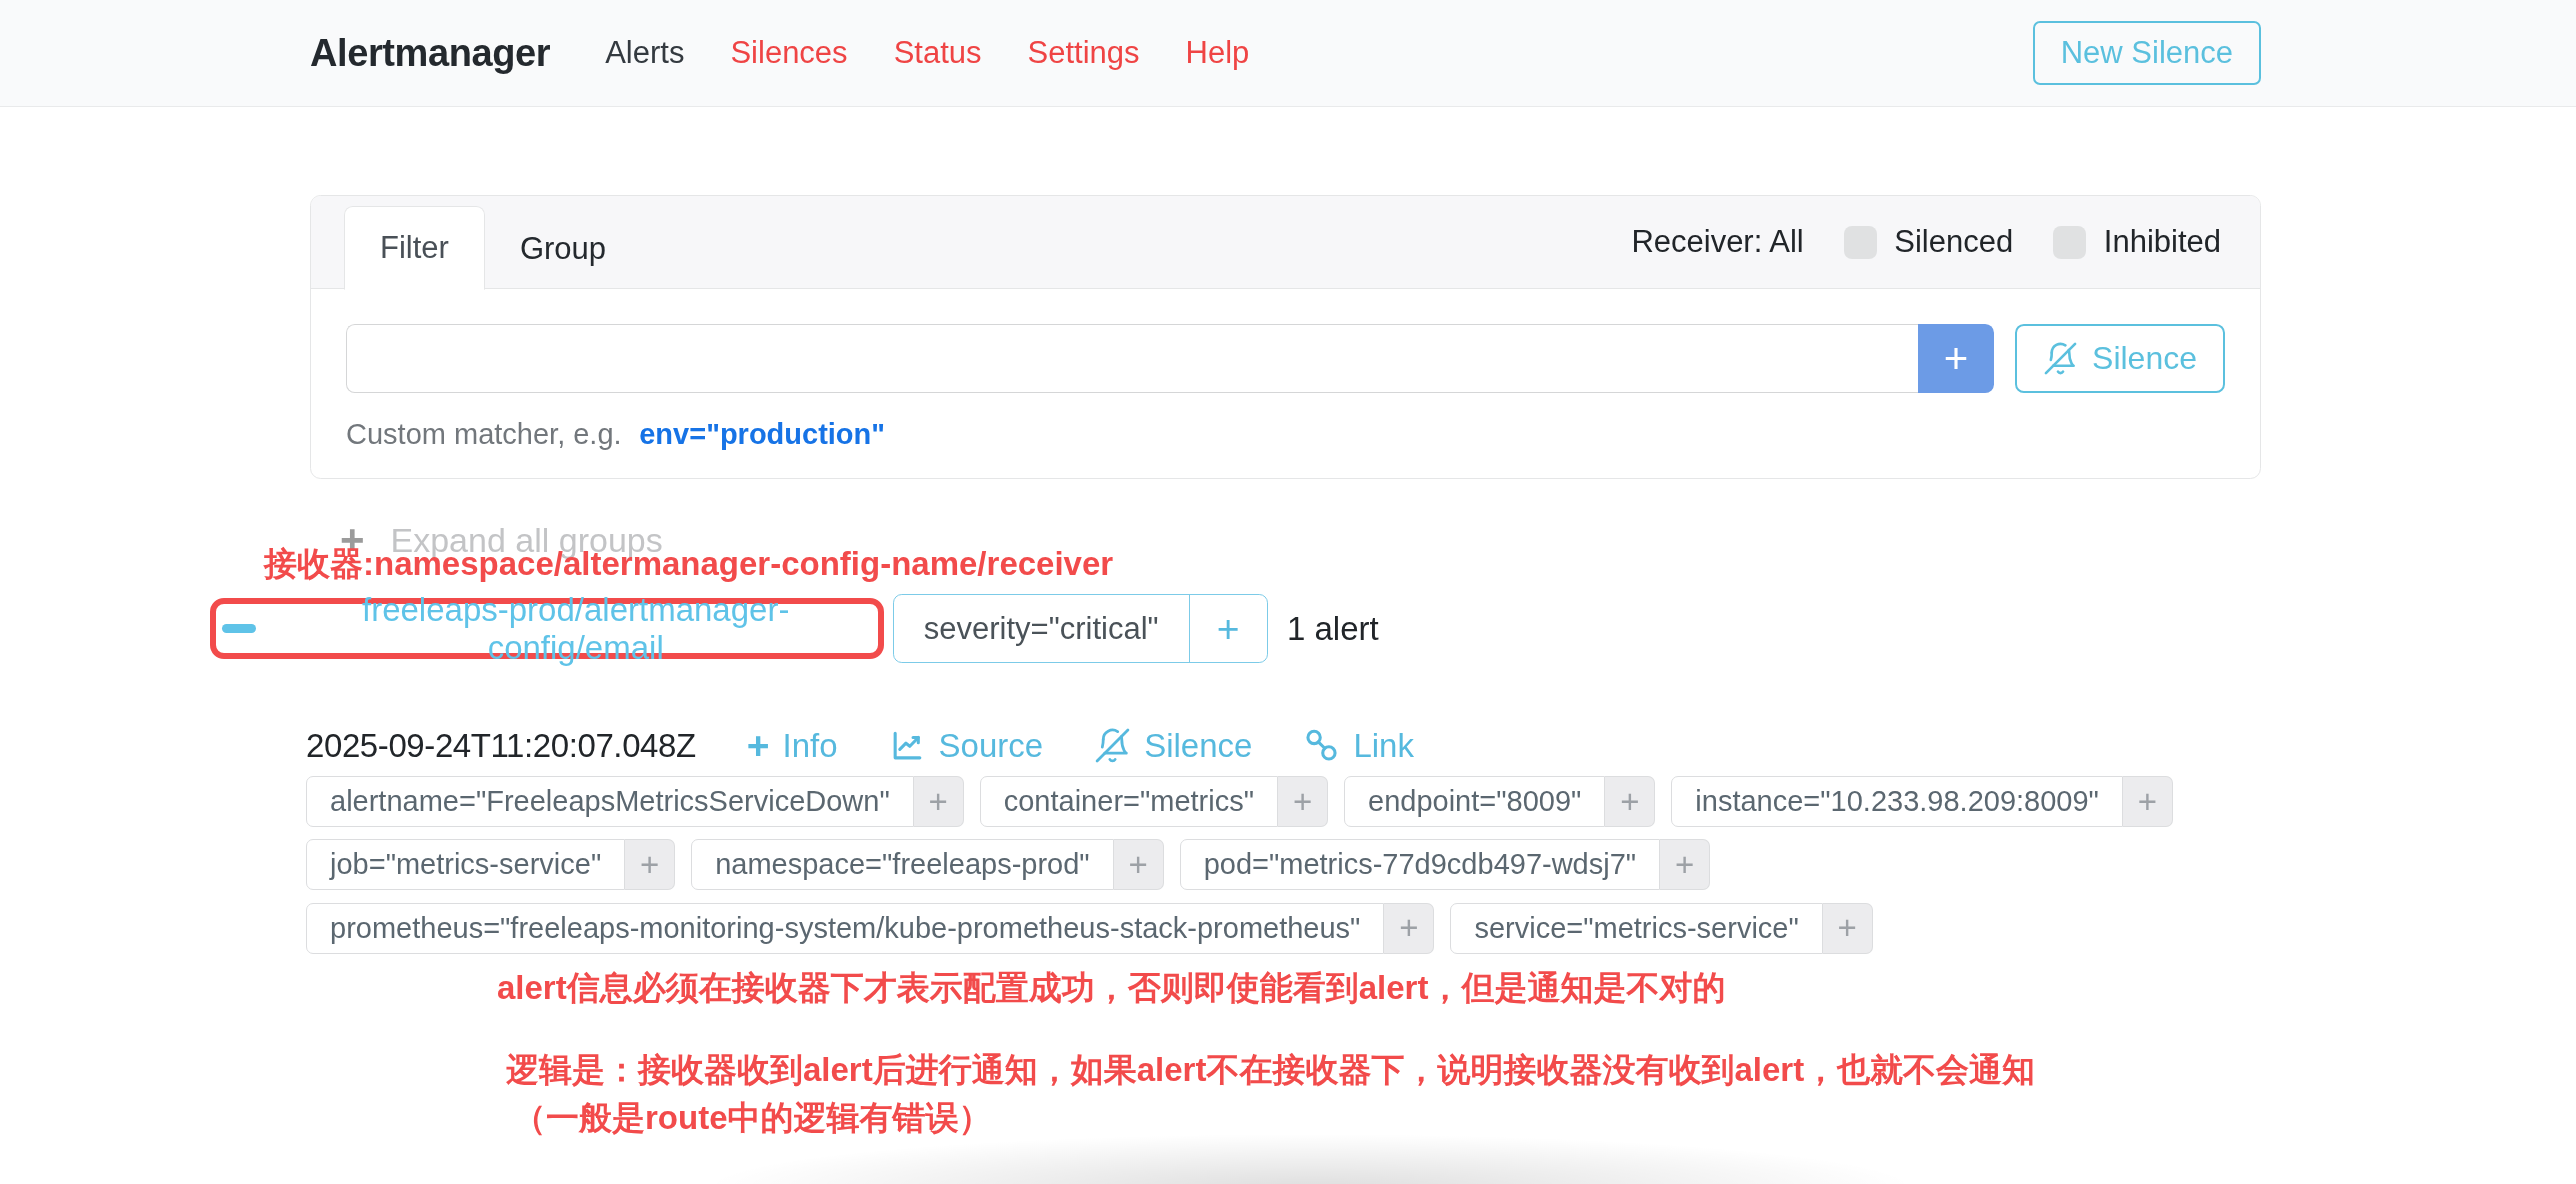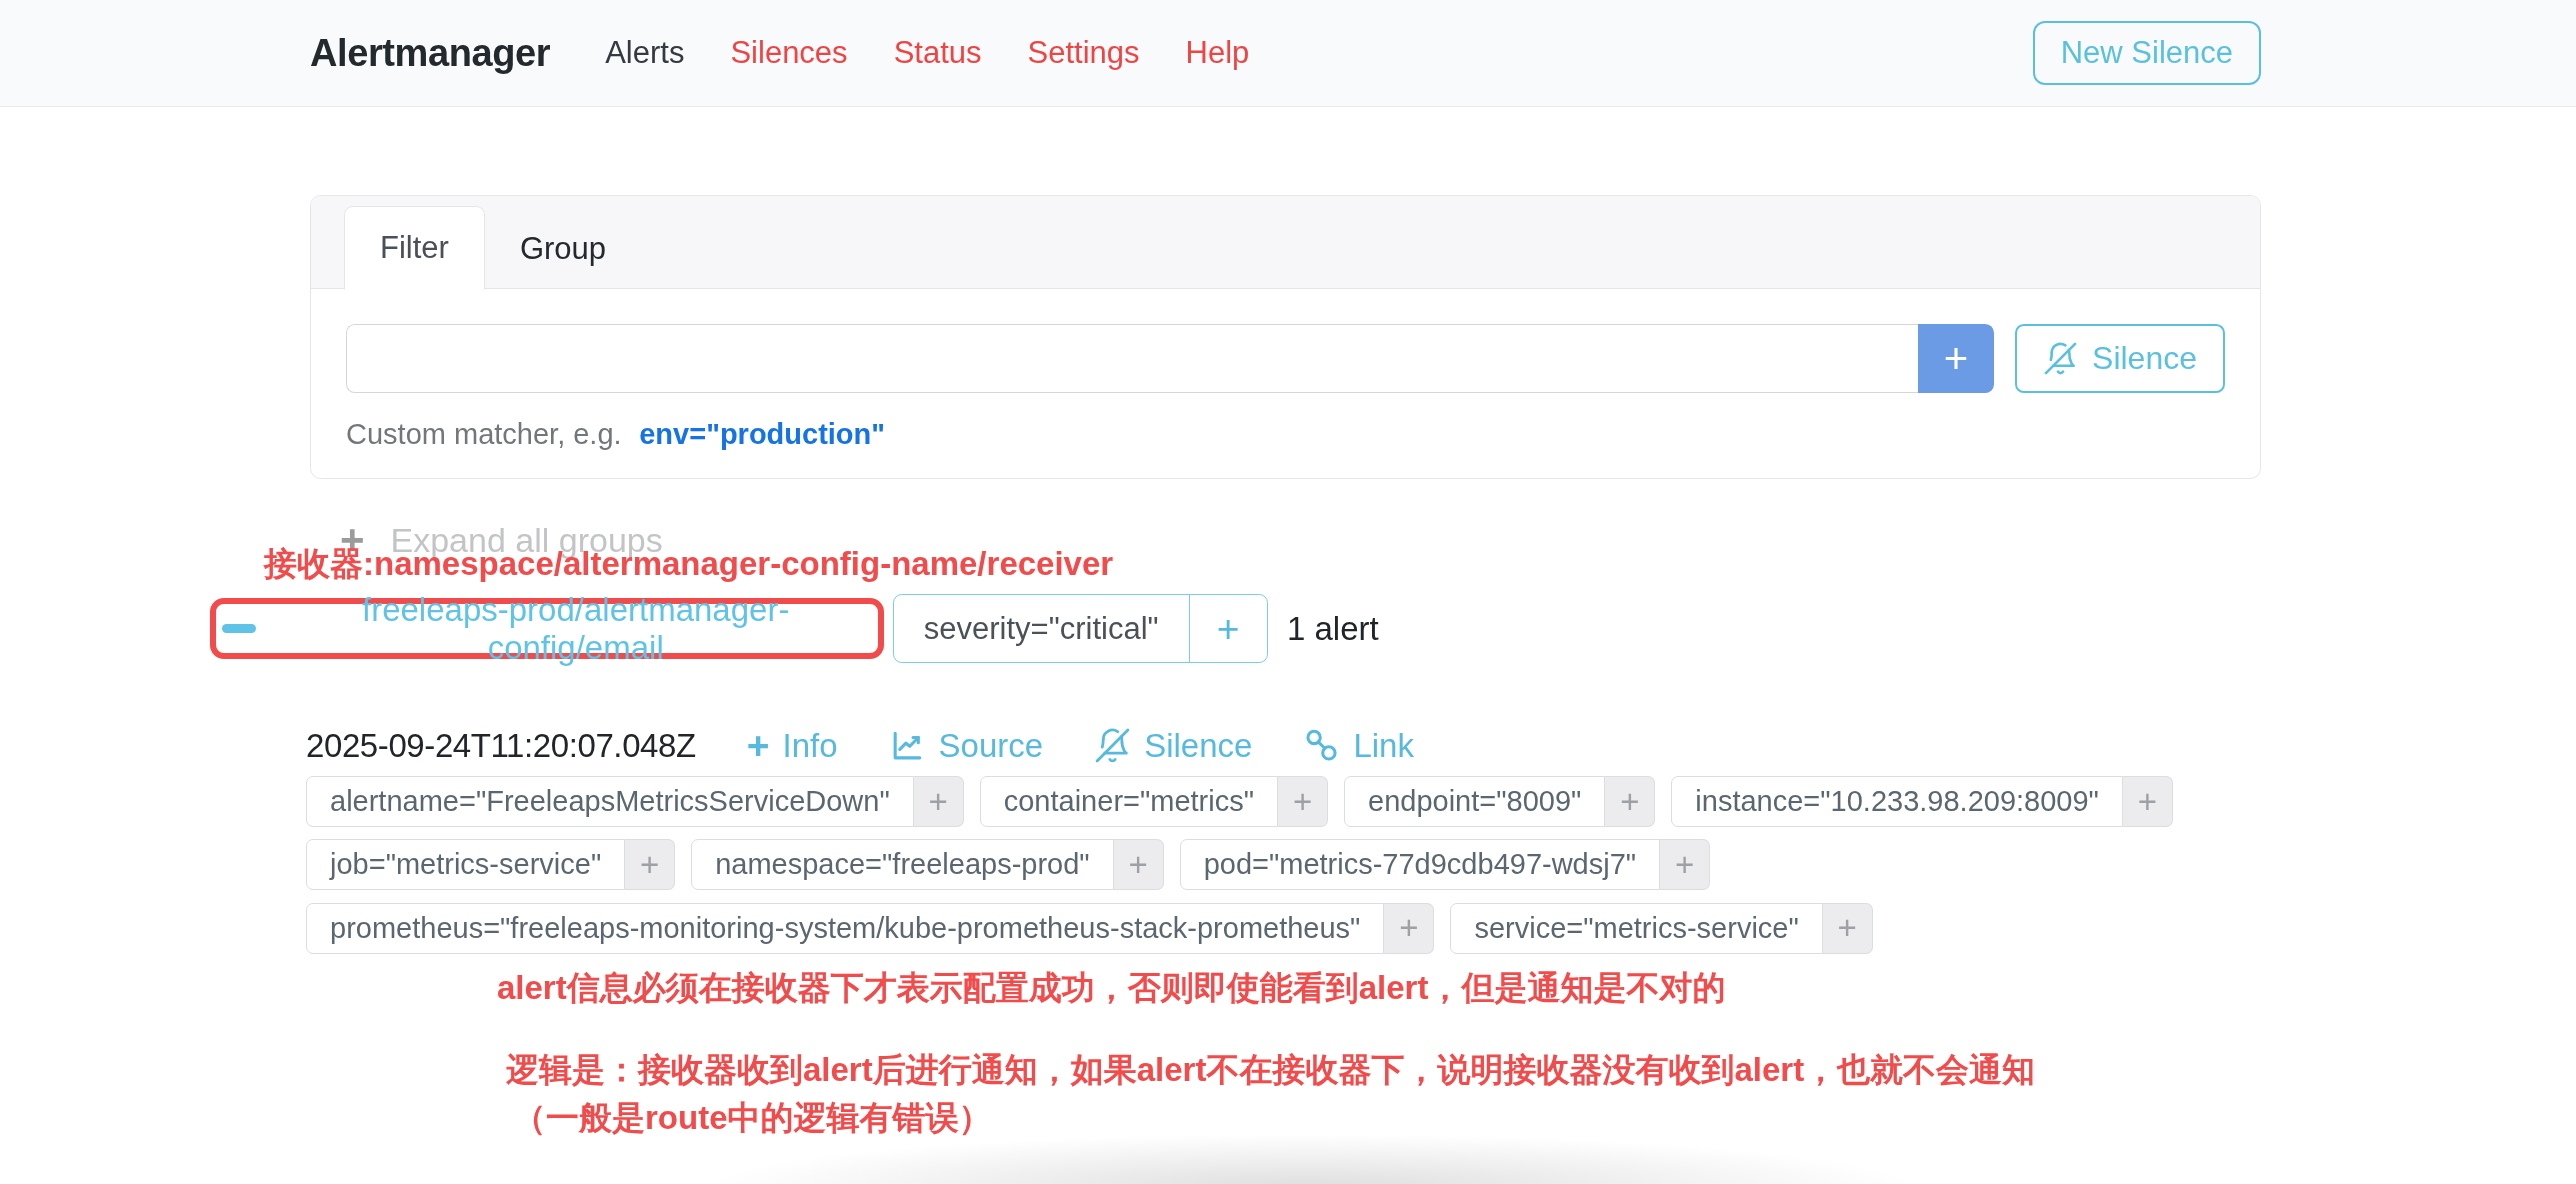--- a/index.html
+++ b/index.html
@@ -11,21 +11,21 @@
   a{text-decoration:none;cursor:pointer;}
 
   
   .navbar{height:106px;background:#f9fafb;border-bottom:1.8px solid #e9eaeb;position:relative;}
   .navbar-inner{position:absolute;left:310px;right:315px;top:0;bottom:0;display:flex;align-items:center;}
   .brand{font-size:38px;font-weight:600;color:#24292e;letter-spacing:-0.4px;}
   .nav{display:flex;gap:46px;margin-left:55px;font-size:31px;align-items:flex-end;}
   .nav-link{color:#ef4444;}
   .nav-link.active{color:#343a40;}
   .btn-new-silence{margin-left:auto;font-size:31px;color:#5bc0de;border:2.6px solid #5bc0de;
-    border-radius:12px;padding:12.3px 26px;background:transparent;cursor:pointer;
+    border-radius:7px;padding:12.3px 26px;background:transparent;cursor:pointer;
     font-family:"Liberation Sans",sans-serif;}
 
   
   .main{position:relative;height:1077px;}
 
   
   .card{position:absolute;left:310px;top:88px;width:1951px;height:284px;border:1.8px solid #e5e6e7;
     border-radius:10.6px;background:#fff;box-sizing:border-box;}
   .card-header{position:relative;height:93px;background:#f7f7f9;border-bottom:1.8px solid #e5e6e7;
     border-radius:9.7px 9.7px 0 0;display:flex;align-items:flex-end;padding:0 0 0 33px;box-sizing:border-box;}
@@ -113,20 +113,31 @@
     <button class="btn-new-silence">New Silence</button>
   </div>
 </header>
 
 <div class="main">
 
   <section class="card">
     <div class="card-header">
       <a class="tab active">Filter</a>
       <a class="tab">Group</a>
+      <div class="header-right">
+        <span>Receiver: All</span>
+        <label class="chk">
+          <span class="chk-box"></span>
+          <span>Silenced</span>
+        </label>
+        <label class="chk">
+          <span class="chk-box"></span>
+          <span>Inhibited</span>
+        </label>
+      </div>
     </div>
     <div class="card-body">
       <div class="matcher-row">
         <input class="matcher-input" value="" style="">
         <button class="btn-add">+</button>
         <button class="btn-silence">
           <svg viewBox="0 0 24 24" fill="none" stroke="currentColor" stroke-width="1.8" stroke-linecap="round" stroke-linejoin="round">
             <path d="M13.73 21a2 2 0 0 1-3.46 0"></path>
             <path d="M18.63 13A17.89 17.89 0 0 1 18 8"></path>
             <path d="M6.26 6.26A5.86 5.86 0 0 0 6 8c0 7-3 9-3 9h14"></path>

